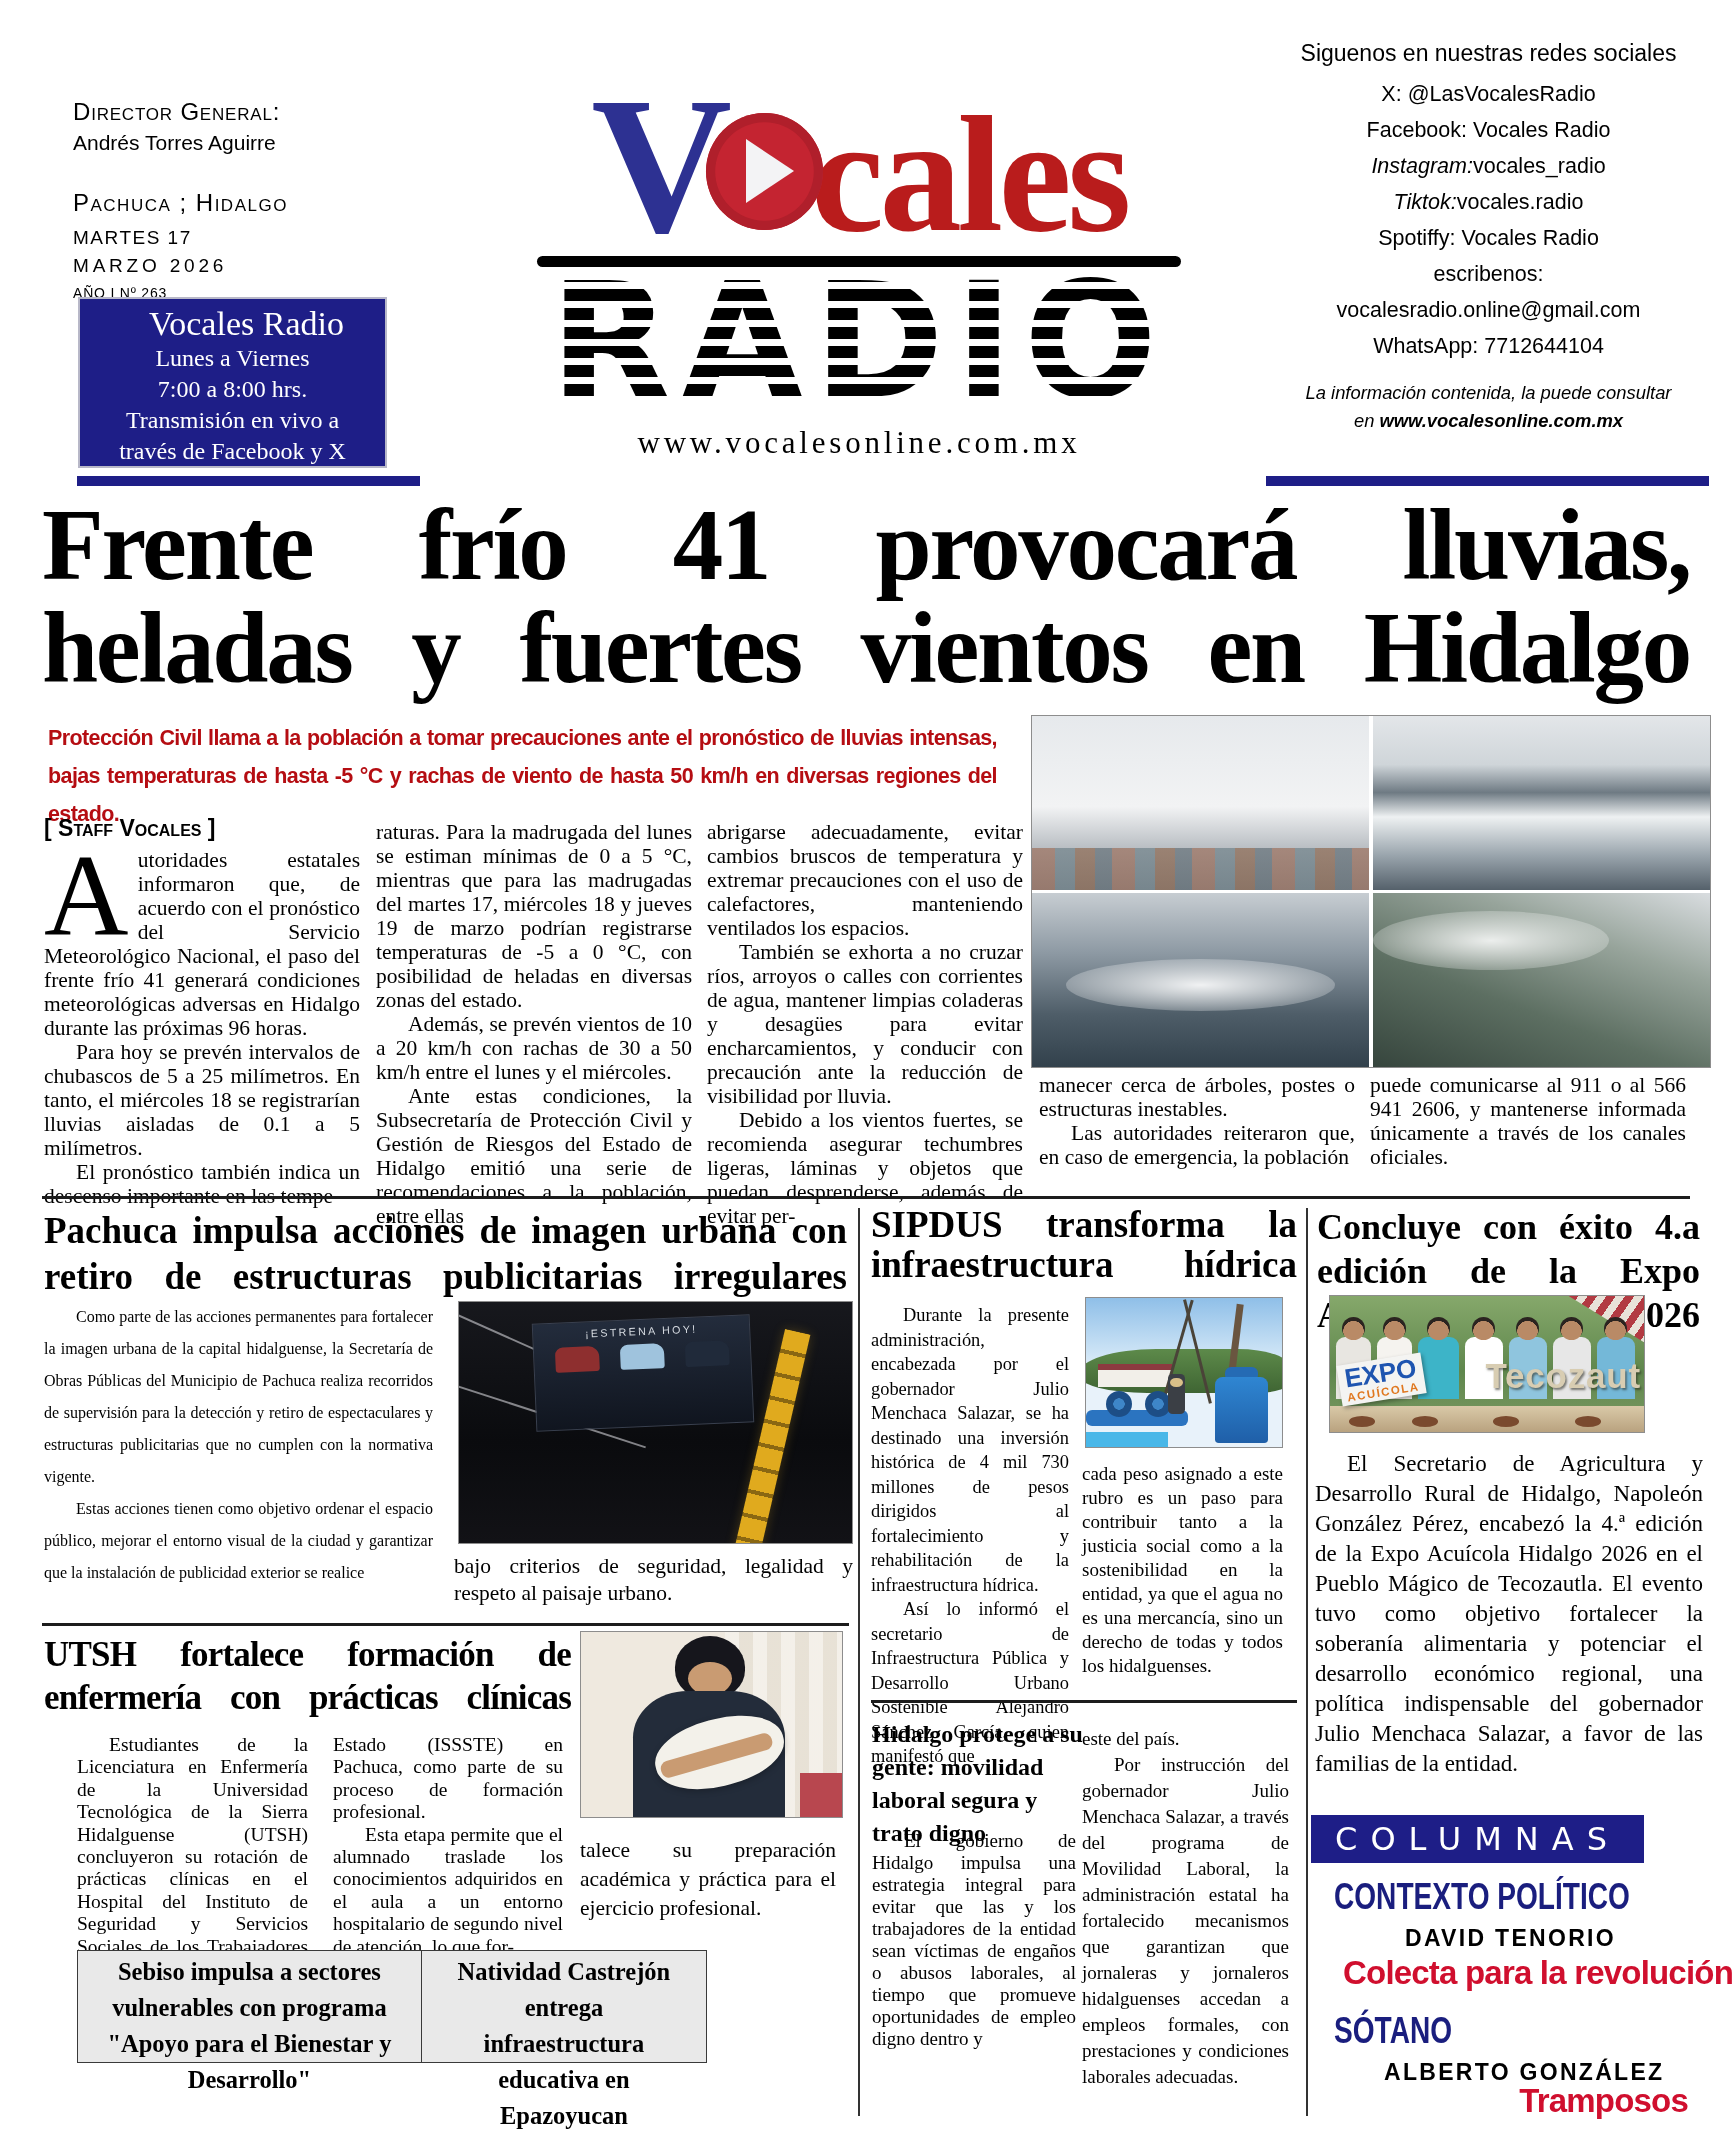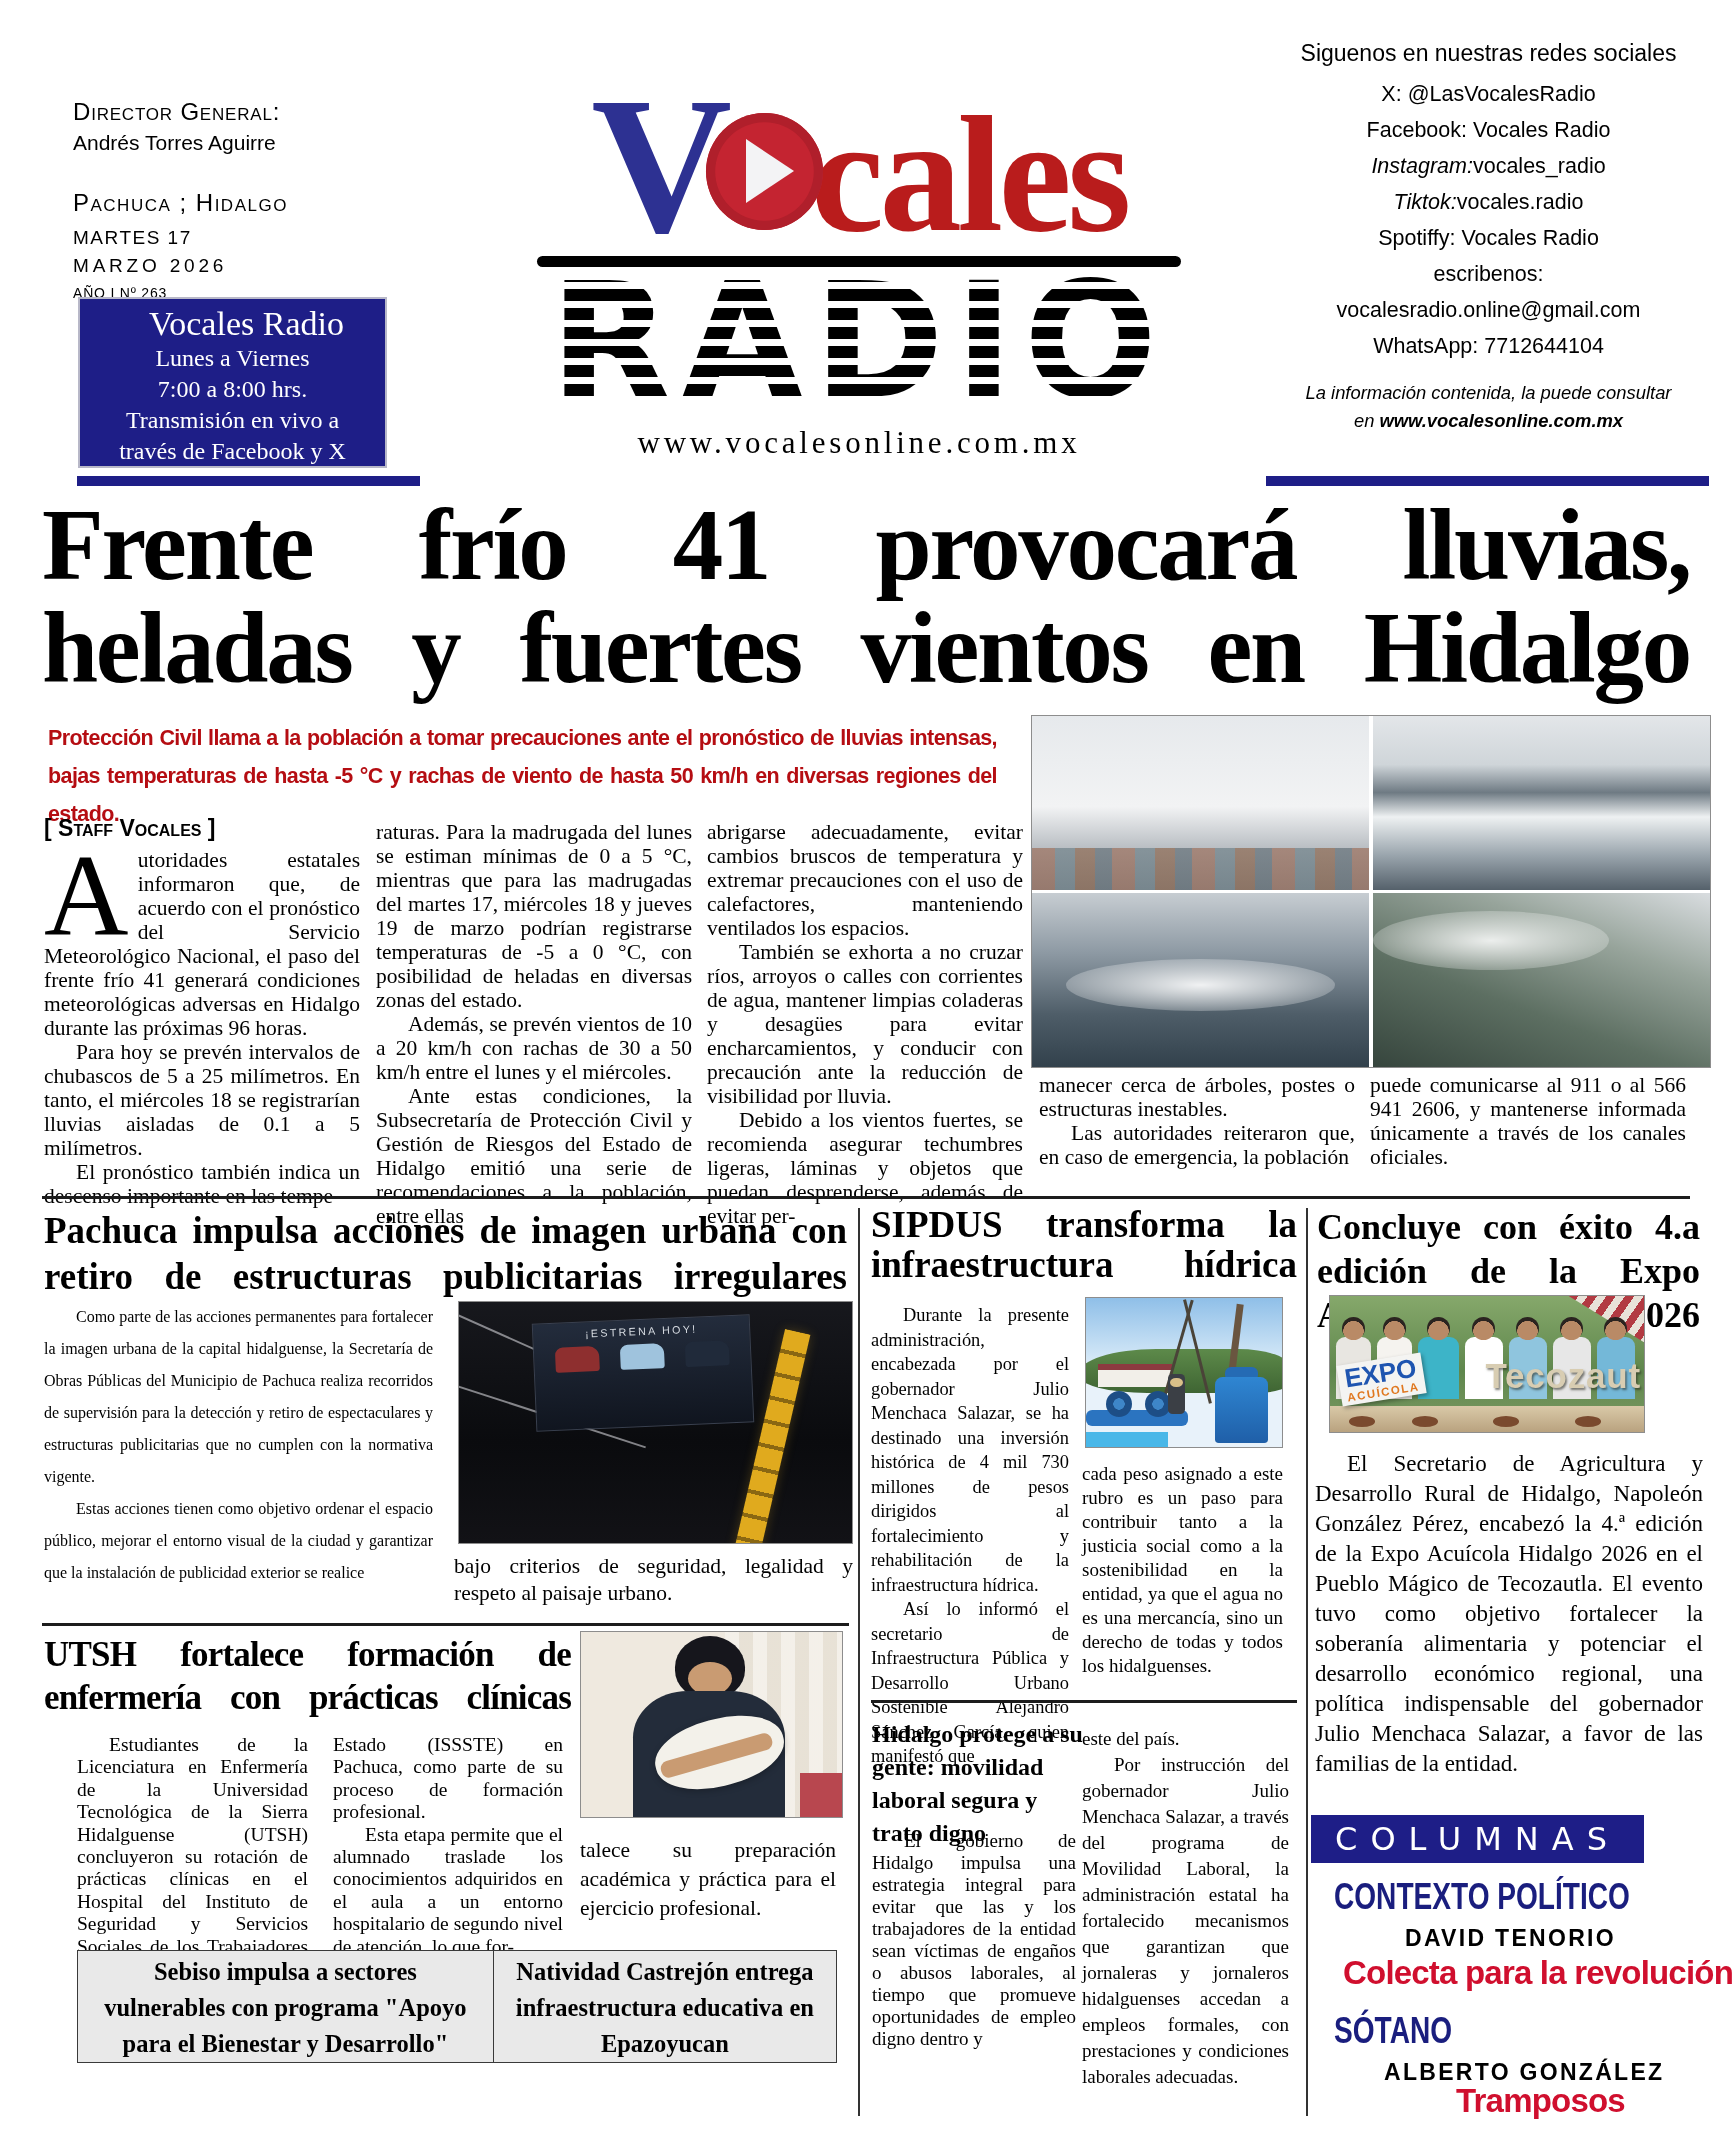--- a/index.html
+++ b/index.html
@@ -80,21 +80,21 @@
   .sip-col2{width:201px;font-size:19px;line-height:24px;}
 
   .mov-hl{font-size:24px;line-height:33px;font-weight:bold;}
   .mov-col1{width:204px;font-size:19px;line-height:22px;}
   .mov-col2{width:207px;font-size:19px;line-height:26px;}
 
   .expo-hl .hl2{font-size:36px;line-height:44px;}
   .expo-body{width:388px;font-size:23px;line-height:30px;}
 
   
-  .teasers{left:77px;top:1950px;width:760px;height:113px;display:flex;}
+  .teasers{left:77px;top:1950px;width:630px;height:113px;display:flex;}
   .teaser{background:#e9e9e9;border:1.5px solid #3a3a3a;text-align:center;
           font-weight:bold;font-size:24.5px;line-height:36px;padding:3.1px 20px 0 20px;box-sizing:border-box;}
   .teaser.t1{width:418px;border-right:none;}
   .teaser.t2{width:346px;}
 
   
   .col-banner{left:1311px;top:1815px;width:333px;height:48px;background:#1e1e87;color:#fff;
       font-family:"DejaVu Sans",sans-serif;font-size:32px;letter-spacing:13px;
       text-align:center;line-height:48px;}
   .col-sec{color:#1a1e7e;font-family:"Liberation Sans",sans-serif;font-weight:bold;font-size:36px;
@@ -423,16 +423,16 @@
   <div class="abs bodycol expo-body" style="left:1315px;top:1449px;">
     <p>El Secretario de Agricultura y Desarrollo Rural de Hidalgo, Napoleón González Pérez, encabezó la 4.ª edición de la Expo Acuícola Hidalgo 2026 en el Pueblo Mágico de Tecozautla. El evento tuvo como objetivo fortalecer la soberanía alimentaria y potenciar el desarrollo económico regional, una política indispensable del gobernador Julio Menchaca Salazar, a favor de las familias de la entidad.</p>
   </div>
 
   <div class="abs col-banner">COLUMNAS</div>
   <div class="abs col-sec" style="left:1334px;top:1876px;">CONTEXTO POLÍTICO</div>
   <div class="abs col-author" style="left:1405px;top:1925px;">DAVID TENORIO</div>
   <div class="abs col-title" style="left:1343px;top:1954px;">Colecta para la revolución</div>
   <div class="abs col-sec" style="left:1334px;top:2010px;">SÓTANO</div>
   <div class="abs col-author" style="left:1384px;top:2059px;">ALBERTO GONZÁLEZ</div>
-  <div class="abs col-title" style="left:1456px;top:2082px;width:188px;">Tramposos</div>
+  <div class="abs col-title" style="left:1500px;top:2082px;width:188px;text-align:right;">Tramposos</div>
 
 </div>
 
 
 </body></html>

